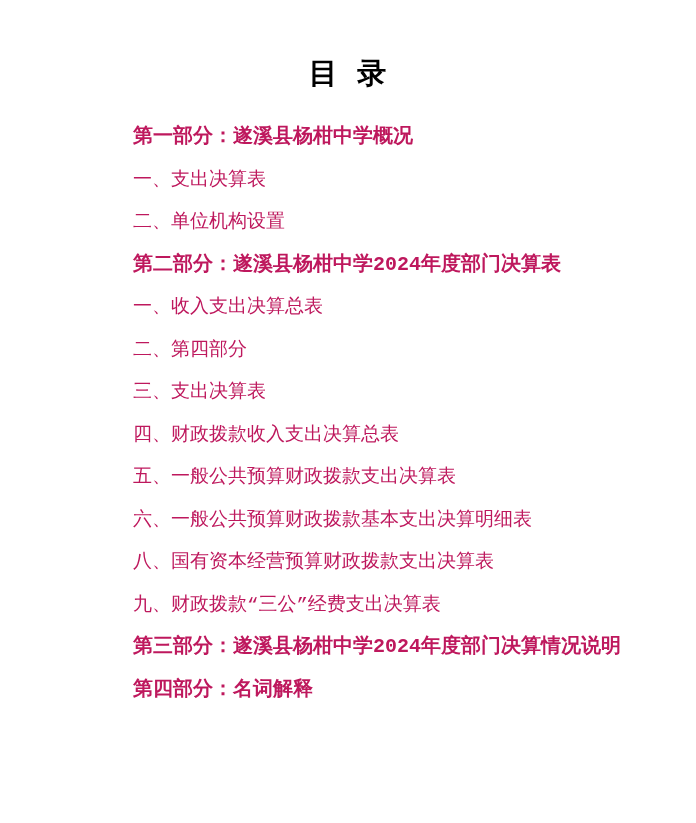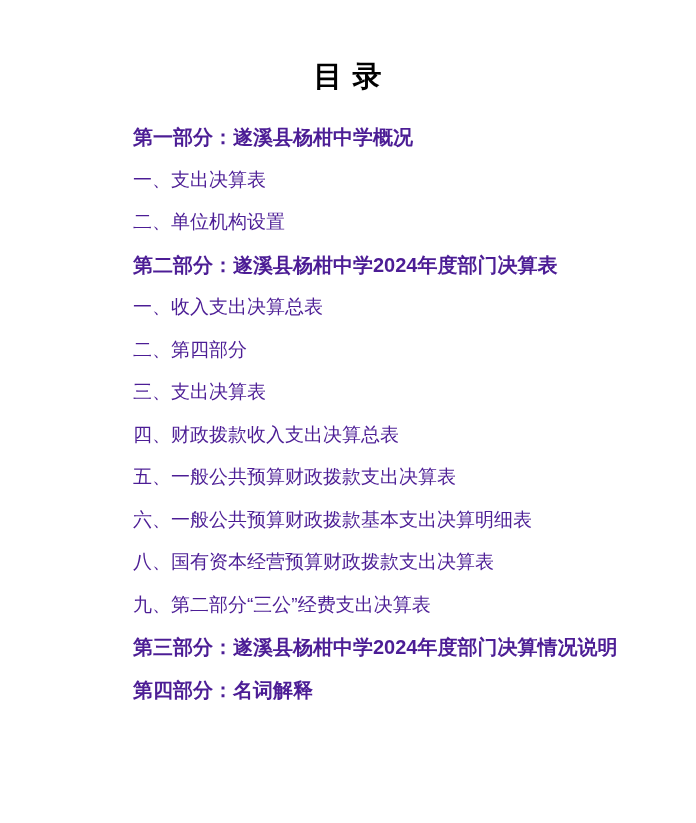--- a/index.html
+++ b/index.html
@@ -8,37 +8,38 @@
     background: #ffffff;
     font-family: "Liberation Sans", "DejaVu Sans", sans-serif;
   }
   .page {
     position: relative;
     width: 696px;
     height: 823px;
     background: #ffffff;
     overflow: hidden;
     color: #000000;
+    font-family: Liberation Mono, monospace;
   }
   .doc-title {
     margin: 58px 0 0 0;
     text-align: center;
     font-size: 29px;
     line-height: 36px;
     font-weight: 700;
     letter-spacing: 1px;
     color: #000000;
   }
   .toc {
     margin: 22px 30px 0 133px;
   }
   .toc-line {
     line-height: 42.5px;
     white-space: nowrap;
-    color: #4c1d95;
+    color: #be185d;
   }
   .toc-line.part {
     font-weight: 700;
     font-size: 20px;
   }
   .toc-line.item {
     font-weight: 400;
     font-size: 19px;
   }
 </style>
@@ -52,17 +53,17 @@
       <div class="toc-line item">一、支出决算表</div>
       <div class="toc-line item">二、单位机构设置</div>
       <div class="toc-line part">第二部分：遂溪县杨柑中学2024年度部门决算表</div>
       <div class="toc-line item">一、收入支出决算总表</div>
       <div class="toc-line item">二、第四部分</div>
       <div class="toc-line item">三、支出决算表</div>
       <div class="toc-line item">四、财政拨款收入支出决算总表</div>
       <div class="toc-line item">五、一般公共预算财政拨款支出决算表</div>
       <div class="toc-line item">六、一般公共预算财政拨款基本支出决算明细表</div>
       <div class="toc-line item">八、国有资本经营预算财政拨款支出决算表</div>
-      <div class="toc-line item">九、第二部分“三公”经费支出决算表</div>
+      <div class="toc-line item">九、财政拨款“三公”经费支出决算表</div>
       <div class="toc-line part">第三部分：遂溪县杨柑中学2024年度部门决算情况说明</div>
       <div class="toc-line part">第四部分：名词解释</div>
     </div>
 </div>
 
 </body></html>

